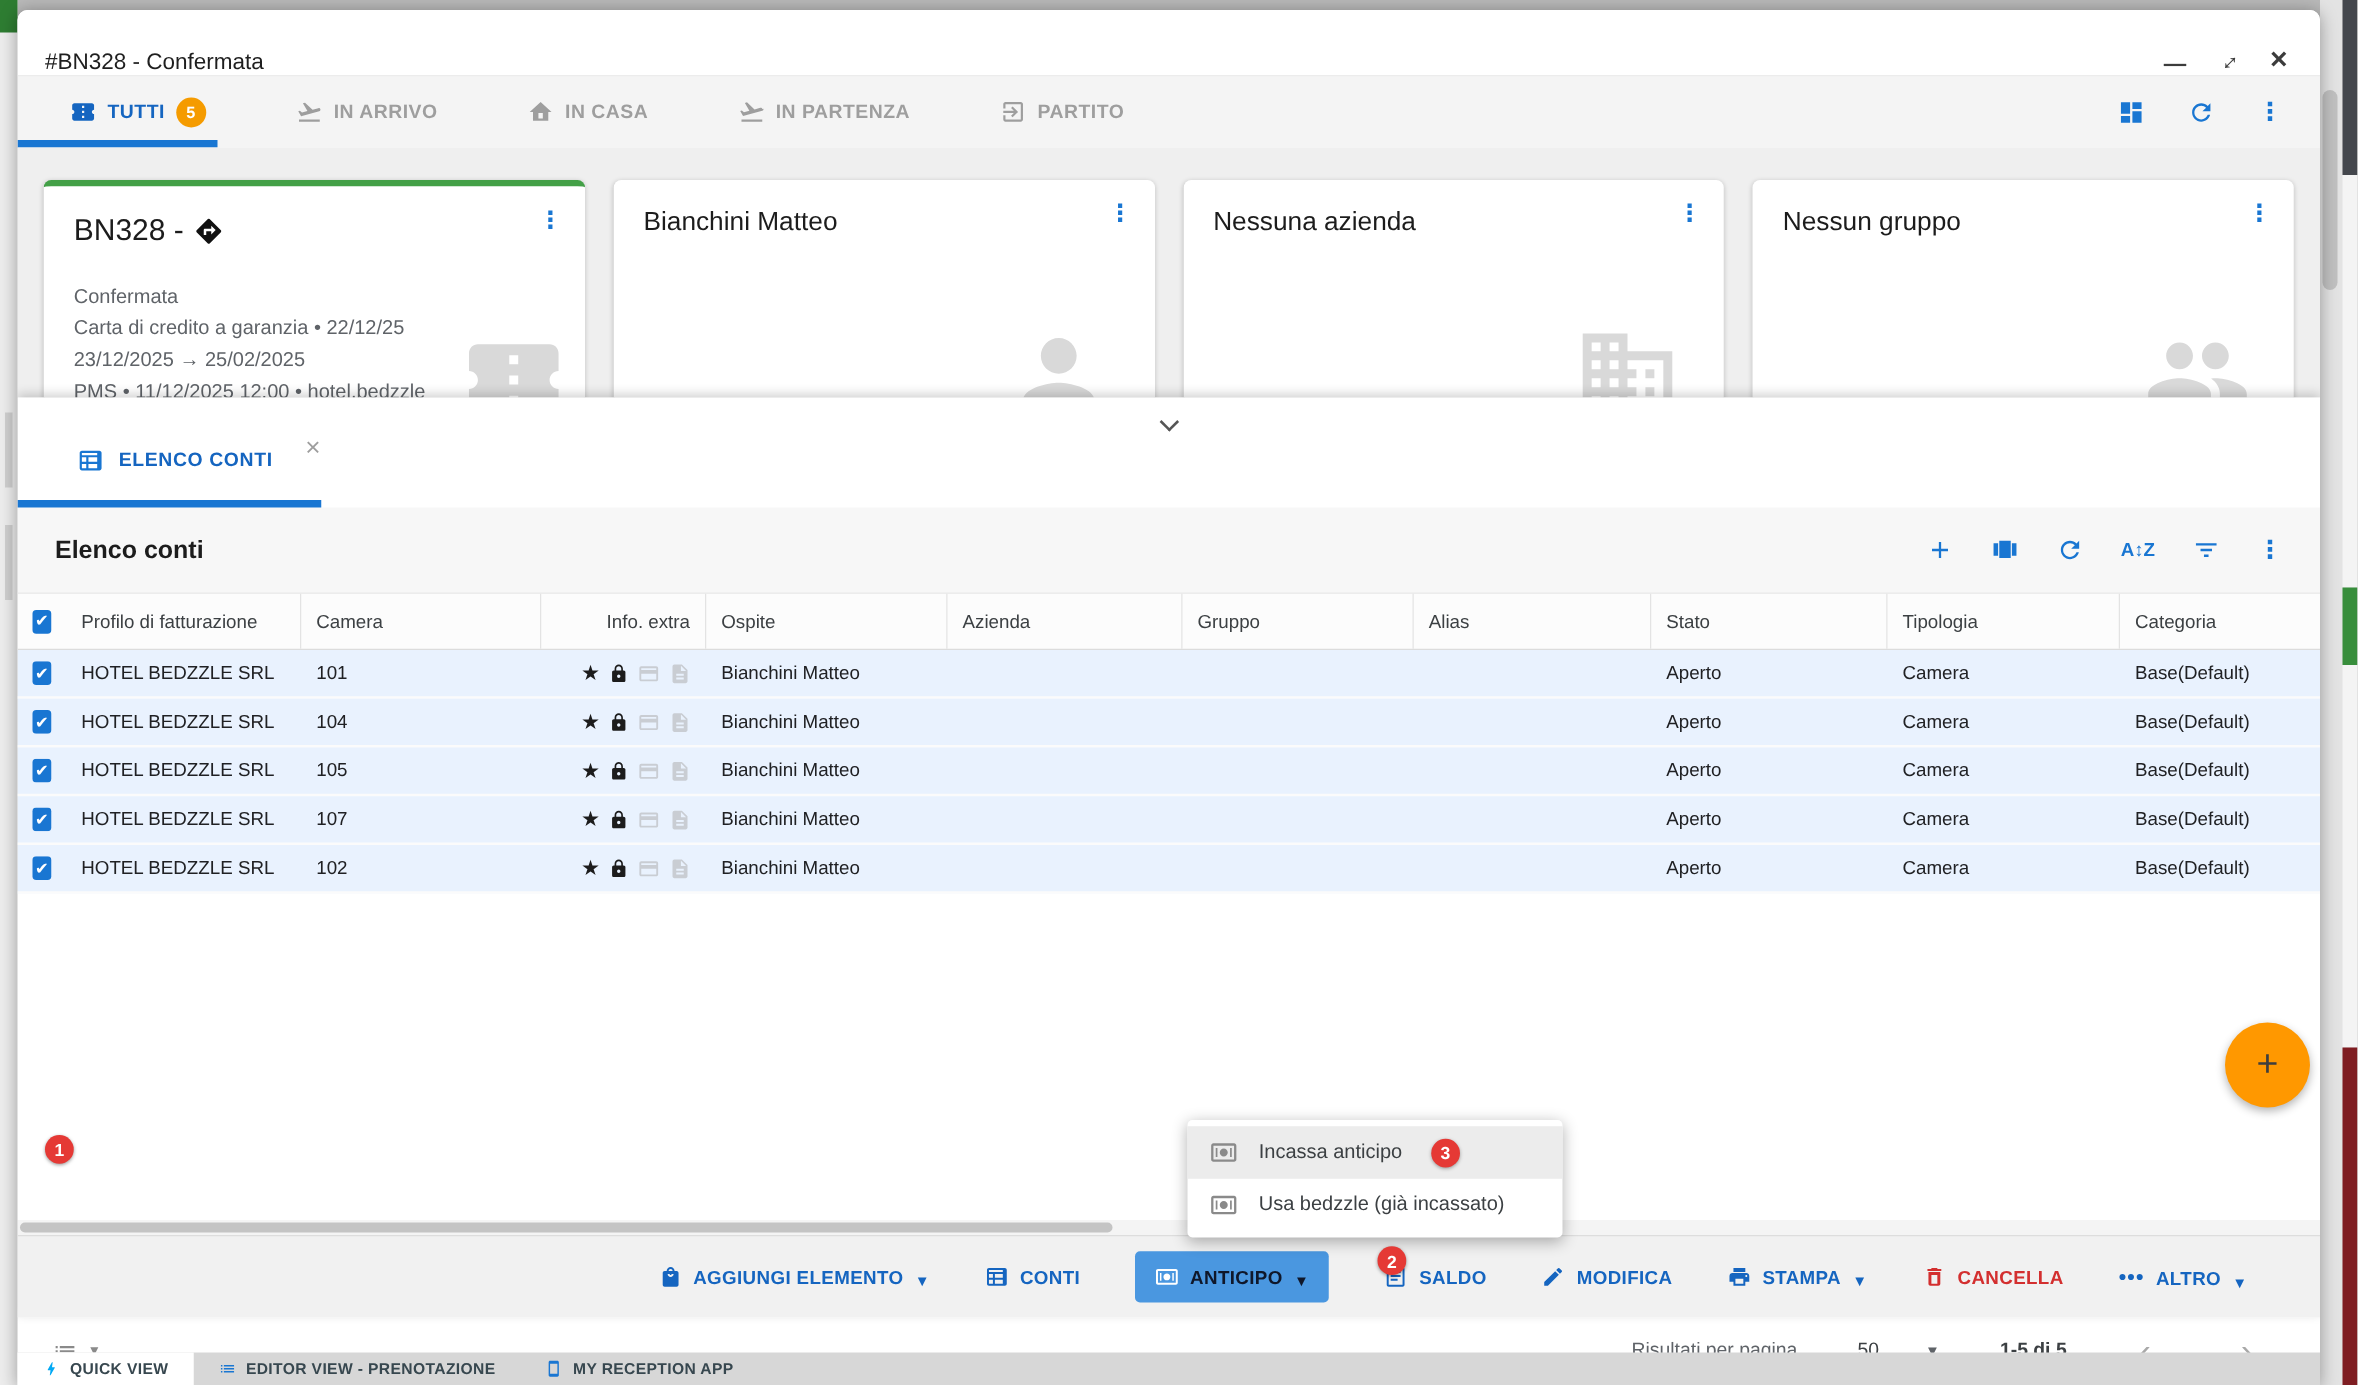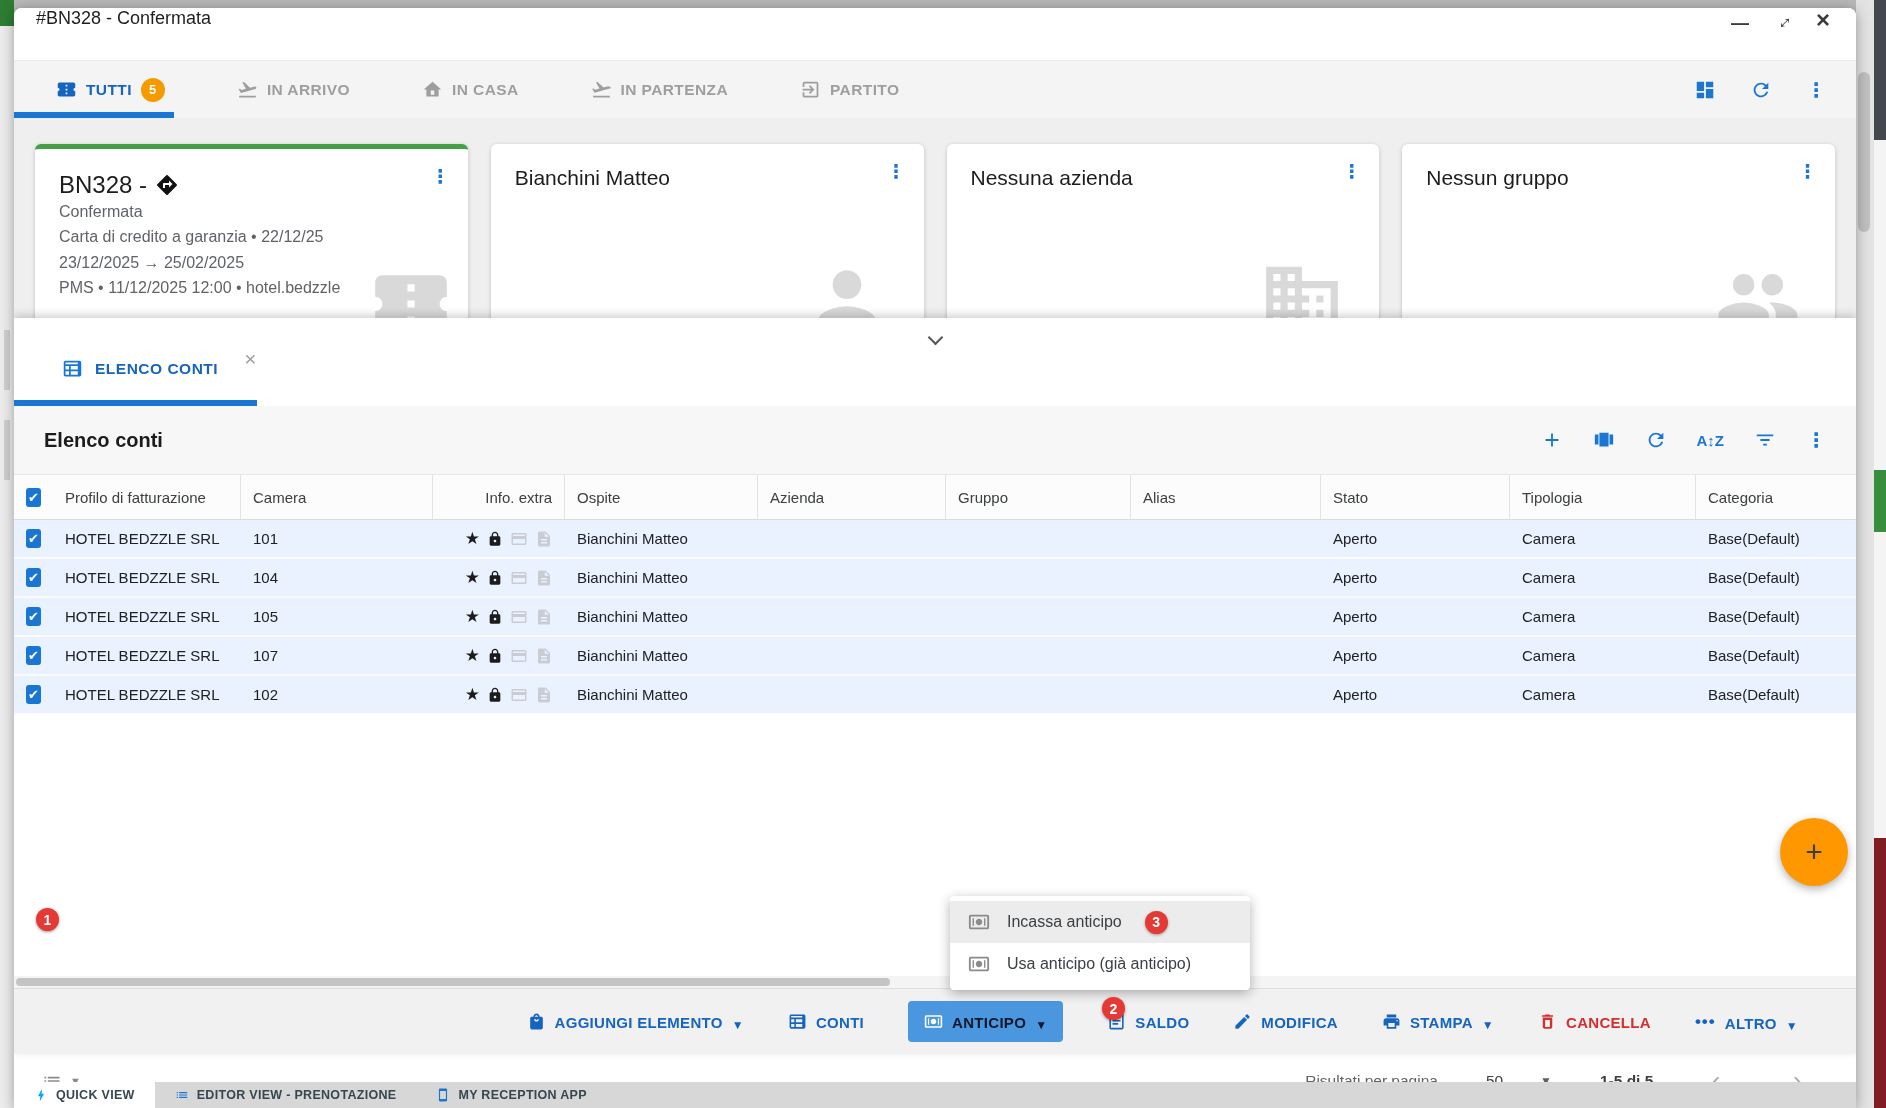--- a/index.html
+++ b/index.html
@@ -18,21 +18,21 @@
   .seg.white1 { top:140px; height:330px; background:#f4f4f4; }
   .seg.green { top:470px; height:62px; background:#388e3c; }
   .seg.white2 { top:532px; height:306px; background:#f4f4f4; }
   .seg.red { top:838px; height:270px; background:#7f1d22; }
 
   
   .modal { position:absolute; left:14px; top:8px; width:1842px; height:1100px; background:#fff;
            border-radius:8px 8px 0 0; box-shadow:0 2px 14px rgba(0,0,0,.35); overflow:hidden;
            display:flex; flex-direction:column; }
 
-  .titlebar { height:52px; display:flex; align-items:flex-start; justify-content:space-between; padding:0 26px 0 22px; background:#fff; }
+  .titlebar { height:52px; display:flex; align-items:flex-end; justify-content:space-between; padding:0 26px 0 22px; background:#fff; }
   .titlebar .title { font-size:18px; color:#1f1f1f; }
   .win-controls { display:flex; align-items:center; gap:24px; color:#3c3c3c; }
   .win-btn { cursor:pointer; font-weight:bold; font-size:18px; line-height:1; }
   .win-btn.min { transform:translateY(3px); }
   .win-btn.max { display:inline-block; transform:rotate(-45deg); font-size:19px; }
 
   
   .status-tabs { position:relative; height:58px; background:#f4f4f4; display:flex; align-items:center; padding:0 30px 0 42px; border-top:1px solid #ececec; }
   .stab { display:flex; align-items:center; gap:9px; margin-right:72px; font-size:15.5px; font-weight:bold; letter-spacing:.4px; color:#9e9e9e; cursor:pointer; }
   .stab svg { width:21px; height:21px; fill:#9e9e9e; }
@@ -46,21 +46,21 @@
 
   
   .cards-row { position:relative; height:200px; background:#efefef; display:flex; gap:23px; padding:26px 21px 0; overflow:hidden; }
   .card { position:relative; flex:1 1 0; background:#fff; border-radius:6px; box-shadow:0 1px 4px rgba(0,0,0,.2); height:220px; padding:22px 24px; overflow:hidden; }
   .card.reservation { border-top:5px solid #43a047; }
   .card-title { font-size:21px; color:#1c1c1c; display:flex; align-items:center; gap:8px; }
   .card.reservation .card-title { font-size:24px; }
   .card-title svg { width:24px; height:24px; fill:#111; }
   .card-kebab { position:absolute; top:16px; right:18px; color:#1976d2; font-size:19px; font-weight:bold; cursor:pointer; }
   .card-line { font-size:16px; color:#5f6368; line-height:1.58; }
-  .card-line.first { margin-top:0; }
+  .card-line.first { margin-top:26px; }
   .card-watermark { position:absolute; right:34px; top:112px; width:86px; height:86px; fill:#d9d9d9; }
 
   
   .bottom-panel { position:relative; flex:1 1 auto; background:#fff; box-shadow:0 -3px 8px rgba(0,0,0,.18); display:flex; flex-direction:column; z-index:2; }
   .collapse-chevron { position:absolute; top:8px; left:50%; transform:translateX(-50%); width:34px; height:22px; border:none; background:transparent; cursor:pointer; }
   .collapse-chevron i { display:block; width:11px; height:11px; margin:2px auto; border-right:2.5px solid #555; border-bottom:2.5px solid #555; transform:rotate(45deg); }
 
   .panel-tabbar { position:relative; height:88px; padding:40px 0 0 48px; }
   .panel-tab { display:inline-flex; align-items:flex-start; gap:12px; cursor:pointer; }
   .panel-tab svg { width:21px; height:21px; fill:#1976d2; }
@@ -460,21 +460,21 @@
           <svg viewBox="0 0 24 24">
               <path d="M21 4H3c-1.1 0-2 .9-2 2v12c0 1.1.9 2 2 2h18c1.1 0 2-.9 2-2V6c0-1.1-.9-2-2-2zm0 14H3V6h18v12zM12 8.5c-1.93 0-3.5 1.57-3.5 3.5s1.57 3.5 3.5 3.5 3.5-1.57 3.5-3.5-1.57-3.5-3.5-3.5zM5 8h1.5v8H5V8zm12.5 0H19v8h-1.5V8z"></path>
             </svg>
           <span>Incassa anticipo</span>
           <span class="annot n3">3</span>
         </div>
         <div class="dd-item">
           <svg viewBox="0 0 24 24">
               <path d="M21 4H3c-1.1 0-2 .9-2 2v12c0 1.1.9 2 2 2h18c1.1 0 2-.9 2-2V6c0-1.1-.9-2-2-2zm0 14H3V6h18v12zM12 8.5c-1.93 0-3.5 1.57-3.5 3.5s1.57 3.5 3.5 3.5 3.5-1.57 3.5-3.5-1.57-3.5-3.5-3.5zM5 8h1.5v8H5V8zm12.5 0H19v8h-1.5V8z"></path>
             </svg>
-          <span>Usa anticipo (già anticipo)</span>
+          <span>Usa bedzzle (già incassato)</span>
         </div>
       </div>
 
       <div class="action-toolbar">
         <button class="tbtn">
           <svg viewBox="0 0 24 24">
               <path d="M18 6h-2c0-2.21-1.79-4-4-4S8 3.79 8 6H6c-1.1 0-2 .9-2 2v12c0 1.1.9 2 2 2h12c1.1 0 2-.9 2-2V8c0-1.1-.9-2-2-2zm-6-2c1.1 0 2 .9 2 2h-4c0-1.1.9-2 2-2zm0 8c-1.66 0-3-1.34-3-3h2c0 .55.45 1 1 1s1-.45 1-1h2c0 1.66-1.34 3-3 3z"></path>
             </svg>
           <span>AGGIUNGI ELEMENTO</span>
           <span class="caret">▼</span>

